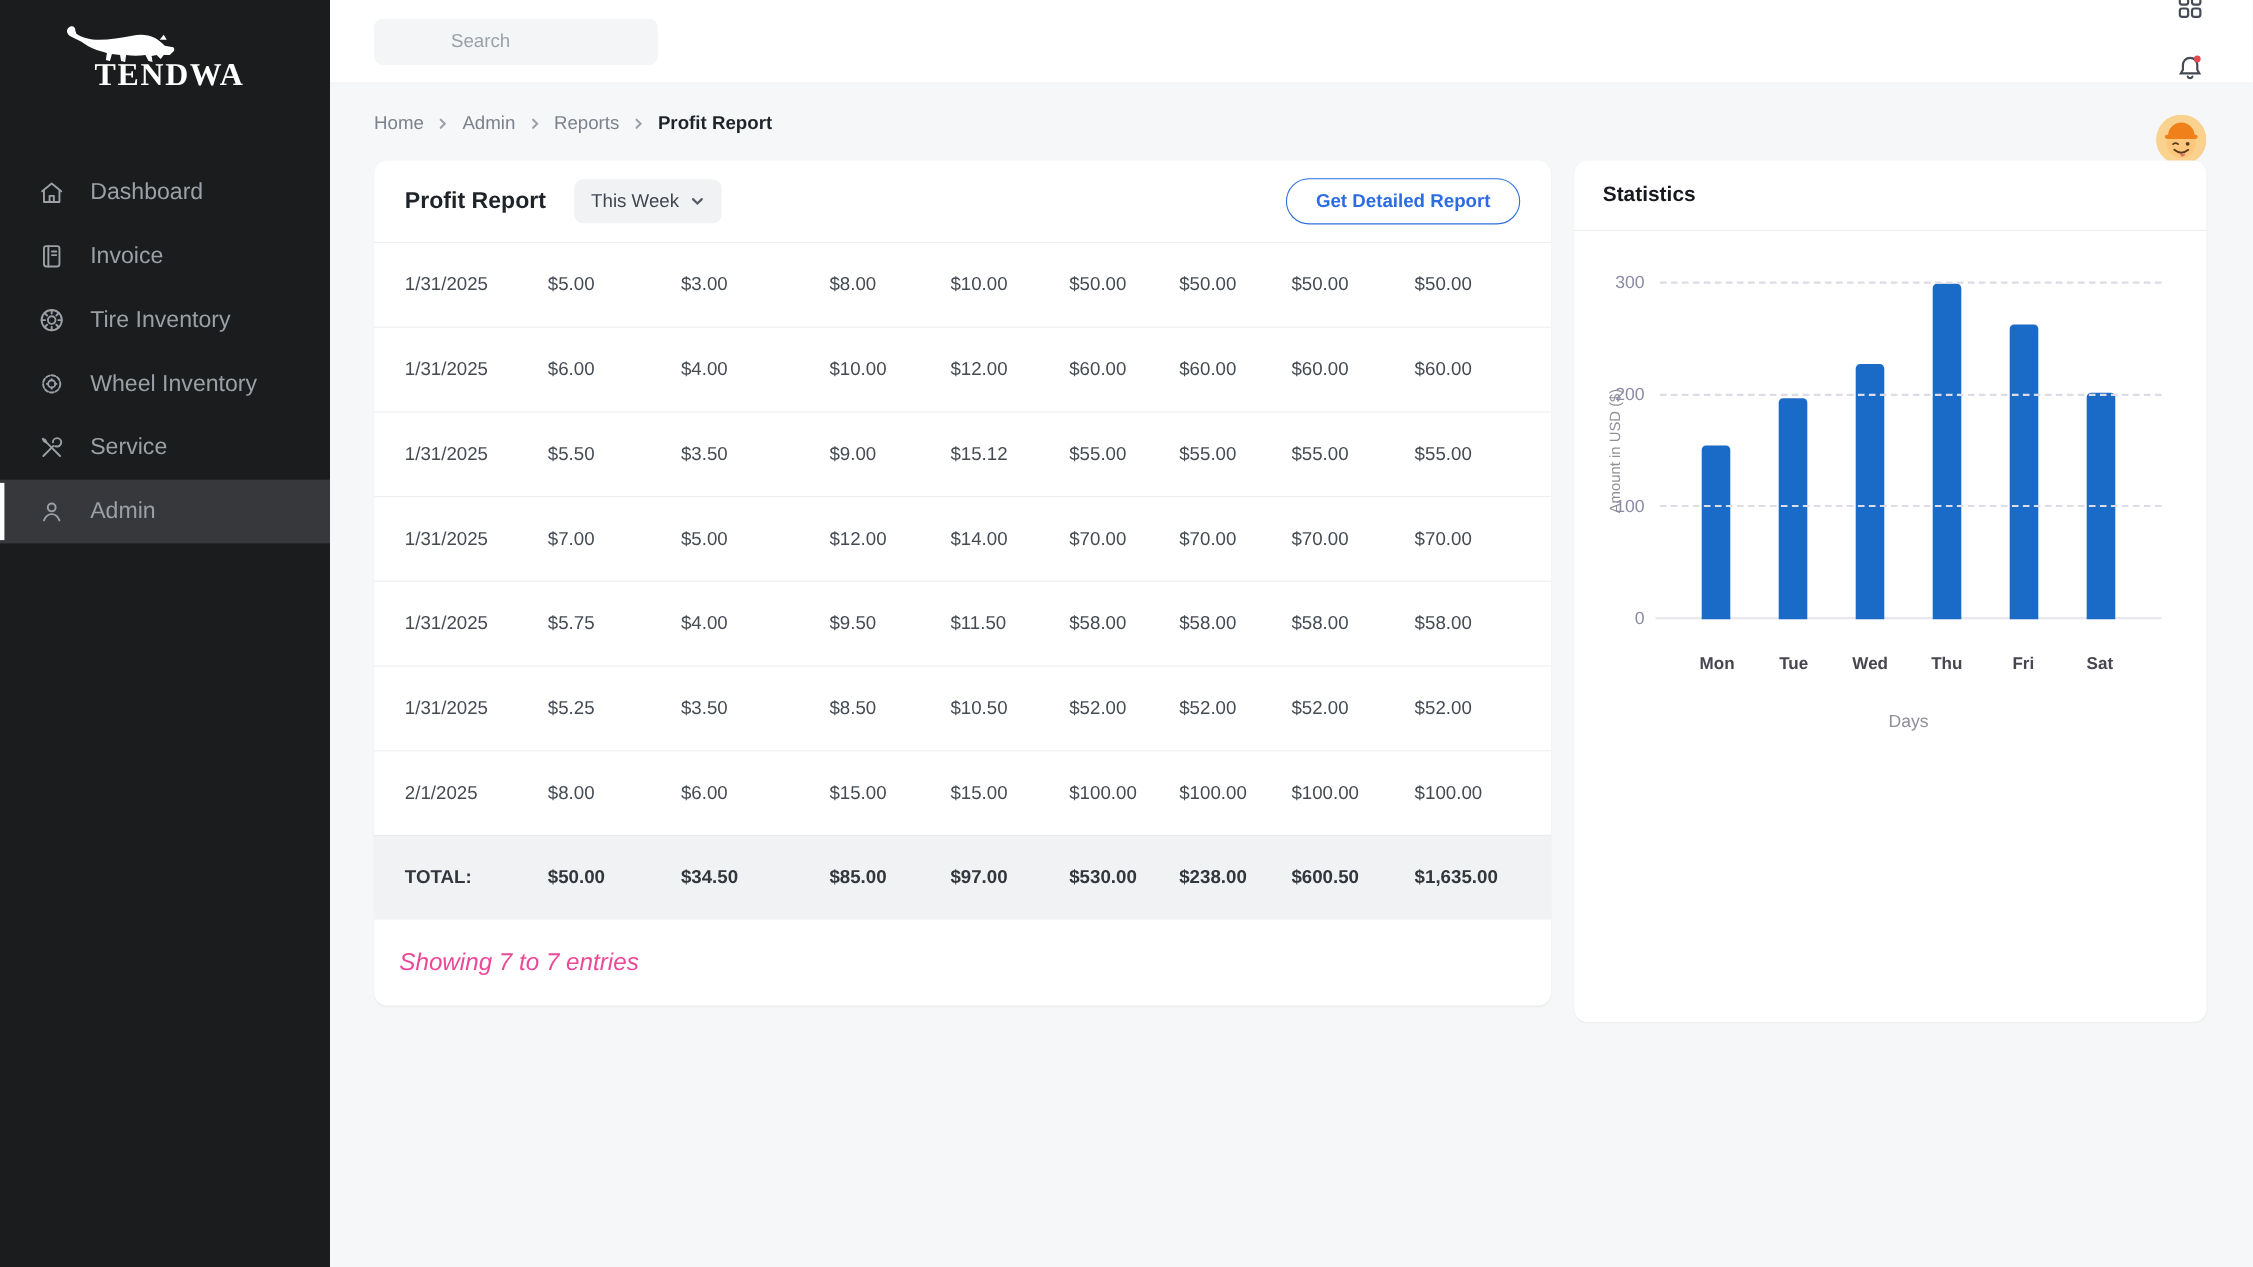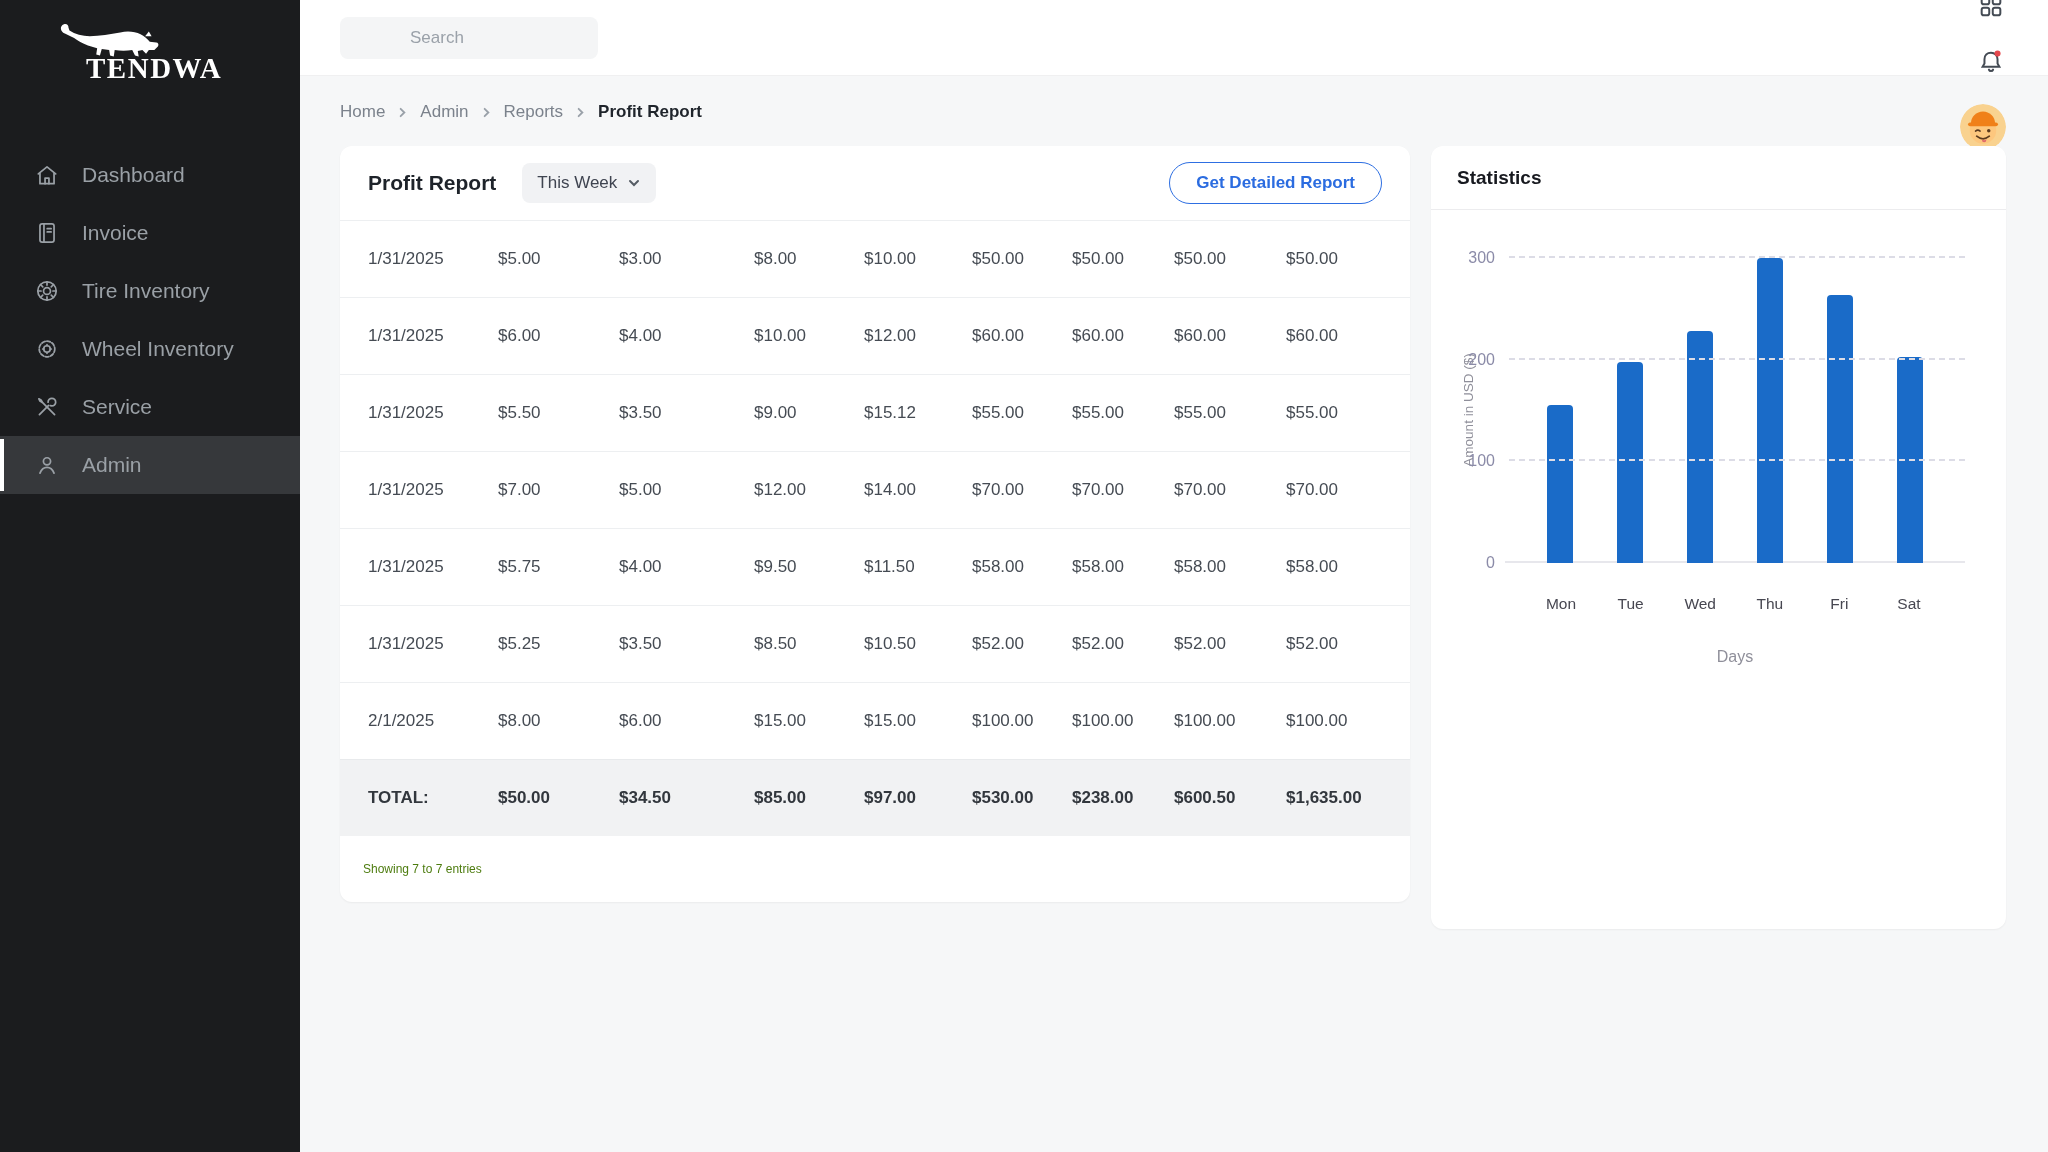--- a/index.html
+++ b/index.html
@@ -60,37 +60,37 @@
   .chip svg { width:14px; height:14px; stroke:#555c64; fill:none; stroke-width:2; stroke-linecap:round; }
   .outline-btn { margin-left:auto; border:1.5px solid #2e6fe2; color:#2b6ce0; background:#fff;
                  border-radius:21px; height:42px; padding:0 26px; font-size:17px; font-weight:700;
                  cursor:pointer; font-family:Liberation Sans, sans-serif; }
   .thead, .trow { display:grid; grid-template-columns:130px 121px 135px 110px 108px 100px 102px 112px 1fr;
                   align-items:center; padding:0 28px; }
   .thead { height:38px; }
   .thead .th { font-size:14px; color:#565d66; letter-spacing:.4px; font-weight:500; }
   .trow { height:77px; border-top:1px solid #edeff1; font-size:17px; color:#454b53; }
   .trow.total { background:#f1f2f3; font-weight:700; color:#32373d; border-top:1px solid #e8eaec; }
-  .tfoot { padding:26px 23px; font-size:12px; color:#4d7c0f; }
+  .tfoot { padding:26px 23px; font-size:22px; color:#ec4899;font-style:italic; }
 
   
   .stats-card { width:575px; height:783px; }
   .stats-head { height:64px; display:flex; align-items:center; padding:0 26px; border-bottom:1px solid #ececee; }
   .stats-head h3 { font-size:19px; font-weight:700; color:#17191f; }
   .chart-area { position:relative; height:540px; }
   .plot { position:absolute; left:74px; right:41px; top:48px; height:305px; }
   .baseline { position:absolute; left:0; right:0; bottom:0; height:2px; background:#e7e7ec; }
   .gridline { position:absolute; left:4px; right:0; border-top:2px dashed #dcdce6; }
   .ytick { position:absolute; left:-66px; width:56px; text-align:right; font-size:16px; color:#8b8ba8; }
   .bars { position:absolute; left:0; right:0; bottom:0; top:0; display:flex; align-items:flex-end;
           justify-content:space-between; padding:0 42px; }
   .bar { width:26px; border-radius:4px 4px 0 0; cursor:pointer; }
   .xrow { position:absolute; left:74px; right:41px; top:385px; display:flex;
           justify-content:space-between; padding:0 42px; }
-  .xl { width:28px; position:relative; height:20px; }
+  .xl { width:28px; position:relative; height:20px;font-weight:bold; }
   .xl span { position:absolute; left:50%; transform:translateX(-50%); white-space:nowrap;
              font-size:15.5px; color:#474751; }
   .xlab { position:absolute; left:74px; right:41px; top:438px; text-align:center; font-size:16px; color:#8f8f9a; }
   .ylab { position:absolute; left:37px; top:200px; transform:translate(-50%,-50%) rotate(-90deg);
           white-space:nowrap; font-size:13.5px; color:#8f8f9a; }
 </style>
 </head>
 <body>
 
 <div class="app">

